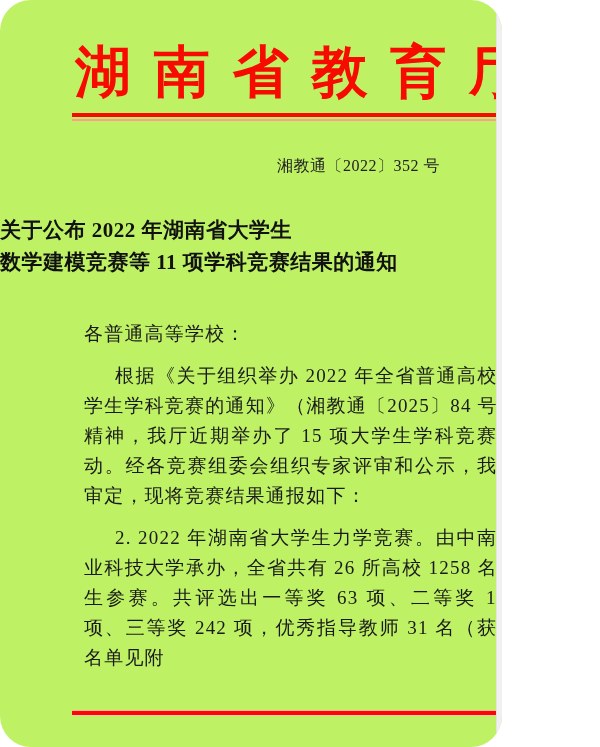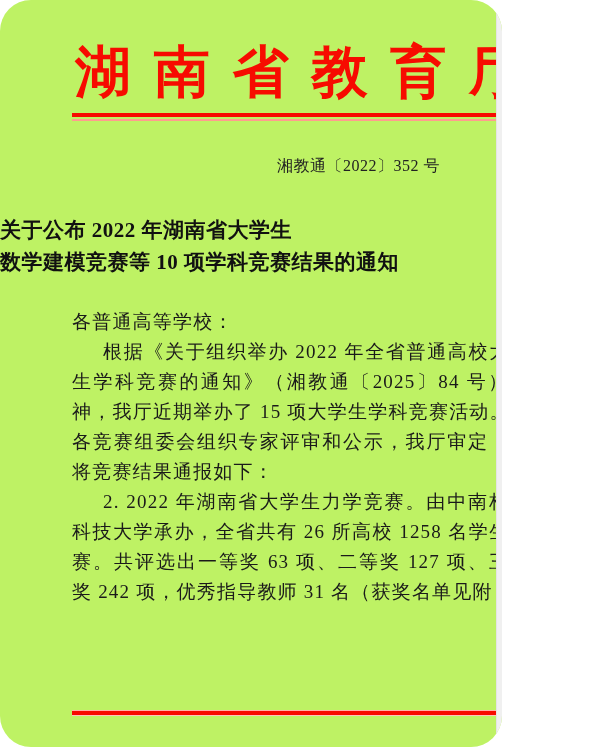--- a/index.html
+++ b/index.html
@@ -57,21 +57,21 @@
     letter-spacing:0.5px;
   }
   .body-text{
     position:absolute;top:307px;left:72px;
     width:458px;height:402px;overflow:hidden;
     font-size:19px;line-height:30px;
     letter-spacing:1.2px;
     text-align:justify;
     color:var(--ink);
   }
-  .body-text p{margin:0;text-indent:31px;}
+  .body-text p{margin:12px;text-indent:31px;}
   .body-text p.salutation{text-indent:0;}
   .footer-line{
     position:absolute;left:72px;top:711px;
     width:456px;height:4px;
     background:var(--red);
     box-shadow:0 -1px 0 #ffb3a8,0 1px 0 #ffc4bb;
   }
 </style>
 </head>
 <body>
@@ -80,21 +80,21 @@
 
   <div class="agency-name">湖南省教育厅</div>
 
   <div class="rule-thick"></div>
   <div class="rule-thin"></div>
 
   <div class="doc-number">湘教通〔2022〕352 号</div>
 
   <div class="notice-title">
     <div>关于公布 2022 年湖南省大学生</div>
-    <div>数学建模竞赛等 10 项学科竞赛结果的通知</div>
+    <div>数学建模竞赛等 11 项学科竞赛结果的通知</div>
   </div>
 
   <div class="body-text">
     <p class="salutation">各普通高等学校：</p>
     <p>根据《关于组织举办 2022 年全省普通高校大学生学科竞赛的通知》（湘教通〔2025〕84 号）精神，我厅近期举办了 15 项大学生学科竞赛活动。经各竞赛组委会组织专家评审和公示，我厅审定，现将竞赛结果通报如下：</p>
     <p>2. 2022 年湖南省大学生力学竞赛。由中南林业科技大学承办，全省共有 26 所高校 1258 名学生参赛。共评选出一等奖 63 项、二等奖 127 项、三等奖 242 项，优秀指导教师 31 名（获奖名单见附</p>
   </div>
 
   <div class="footer-line"></div>
 

